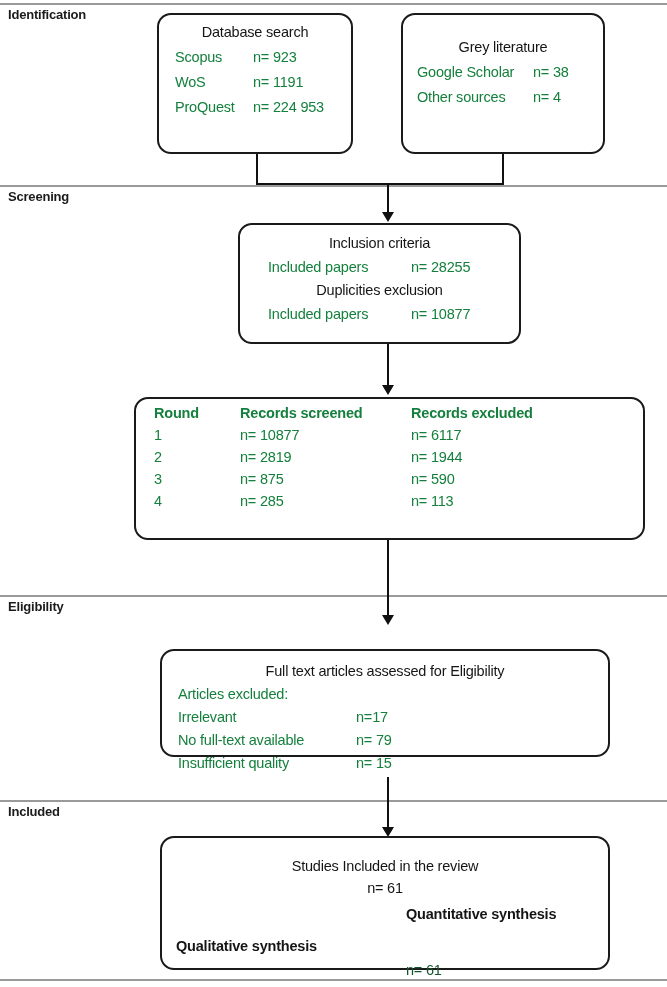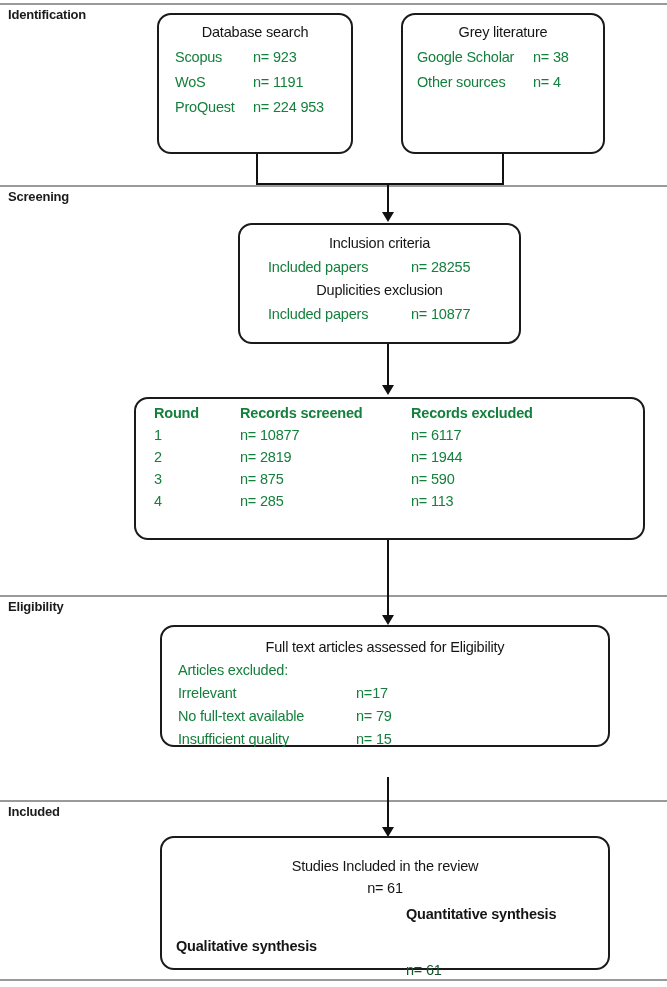--- a/index.html
+++ b/index.html
@@ -83,21 +83,21 @@
     border-left: 6px solid transparent;
     border-right: 6px solid transparent;
     border-top: 10px solid #111111;
   }
 
   
   #box-database .box-title { margin-top: 9px; }
   #box-database .row { margin-left: 16px; margin-top: 9px; }
   #box-database .row .lbl { width: 78px; }
 
-  #box-grey .box-title { margin-top: 9px; }
+  #box-grey .box-title { margin-top: 24px; }
   #box-grey .row { margin-left: 14px; margin-top: 9px; }
   #box-grey .row .lbl { width: 116px; }
 
   #box-inclusion .box-title { margin-top: 10px; }
   #box-inclusion .row { margin-left: 28px; margin-top: 8px; }
   #box-inclusion .row .lbl { width: 143px; }
 
   #box-rounds .hdr { margin-top: 12px; }
   #box-rounds .row { margin-left: 18px; margin-top: 6px; }
   #box-rounds .c1 { width: 86px; }
@@ -232,21 +232,21 @@
     <div class="row">
       <span class="c1">4</span>
       <span class="c2">n= 285</span>
       <span class="c3">n= 113</span>
     </div>
   </div>
 
   <div class="vline" style="left:387px; top:540px; height:77px;"></div>
   <div class="arrowhead" style="left:382px; top:615px;"></div>
 
-  <div class="box" id="box-eligibility" style="left:160px; top:625px; width:450px; height:122px;">
+  <div class="box" id="box-eligibility" style="left:160px; top:649px; width:450px; height:108px;">
     <div class="box-title">Full text articles assessed for Eligibility</div>
     <div class="row sub">
       <span>Articles excluded:</span>
     </div>
     <div class="row">
       <span class="lbl">Irrelevant</span>
       <span class="val">n=17</span>
     </div>
     <div class="row">
       <span class="lbl">No full-text available</span>

